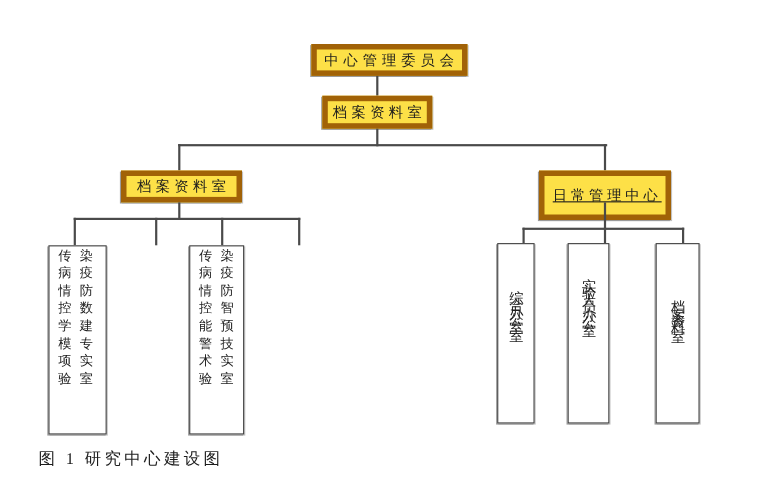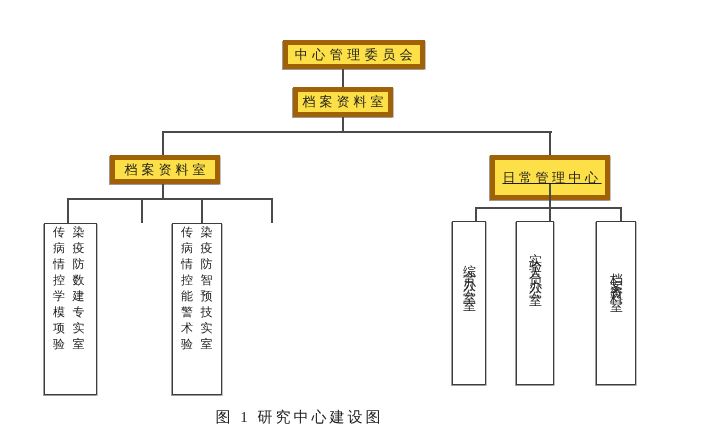--- a/index.html
+++ b/index.html
@@ -73,21 +73,21 @@
   }
 
   
   .hline,.vline{position:absolute;background:#4a4a4a;}
   .hline{height:2px;}
   .vline{width:2px;}
 
   .caption{
     position:absolute;
     left:0;top:408px;width:564px;
-    text-align:center;
+    text-align:left;
     padding-left:35px;
     box-sizing:border-box;
     font-size:15px;
     letter-spacing:3px;
     white-space:nowrap;
   }
 </style>
 </head>
 <body>
 

